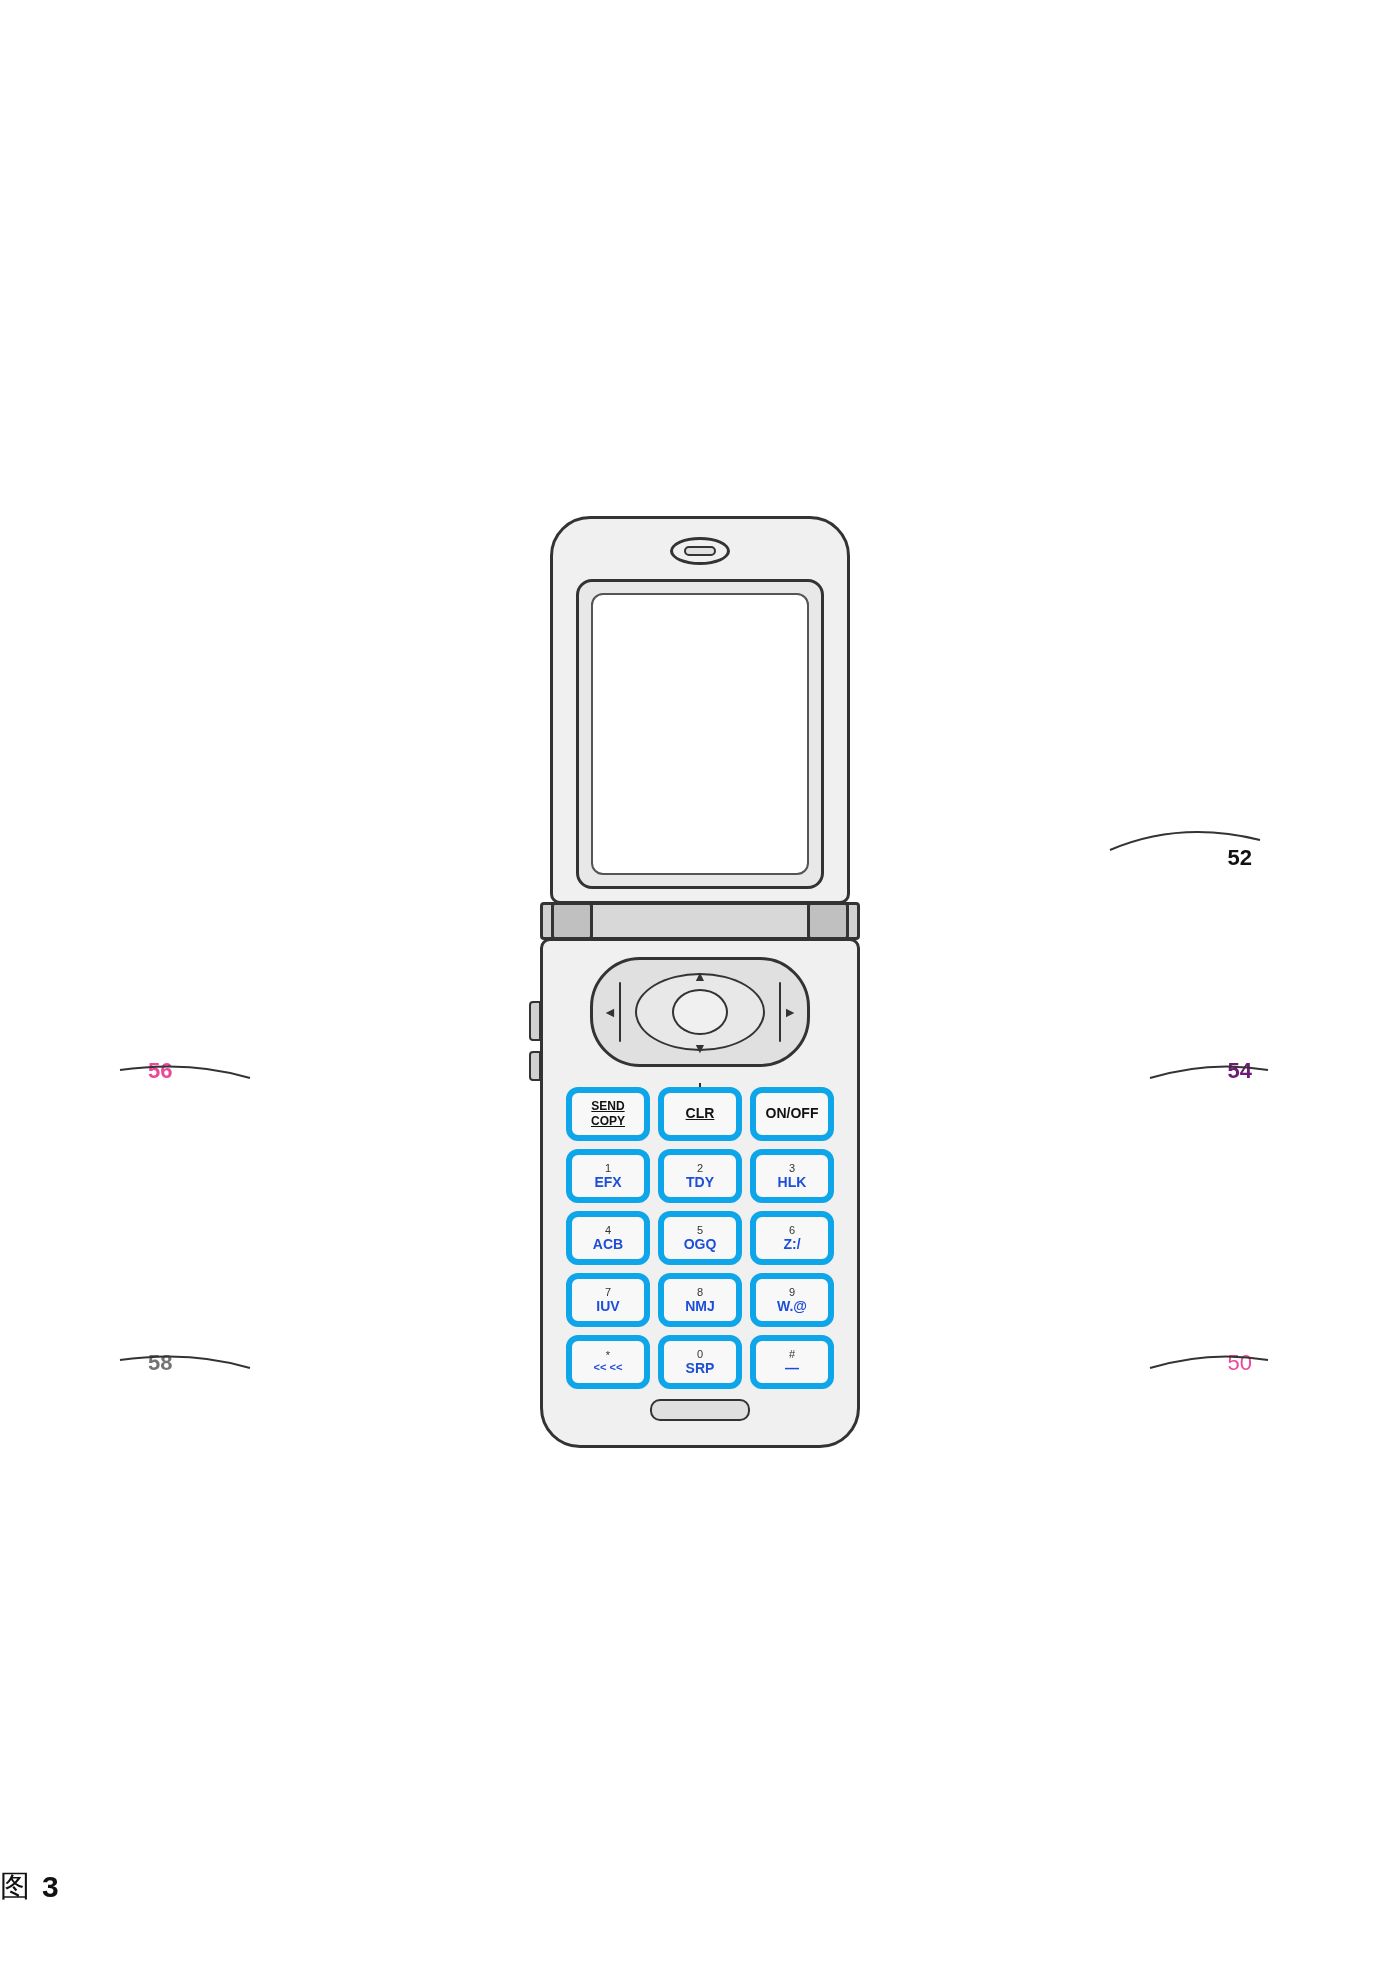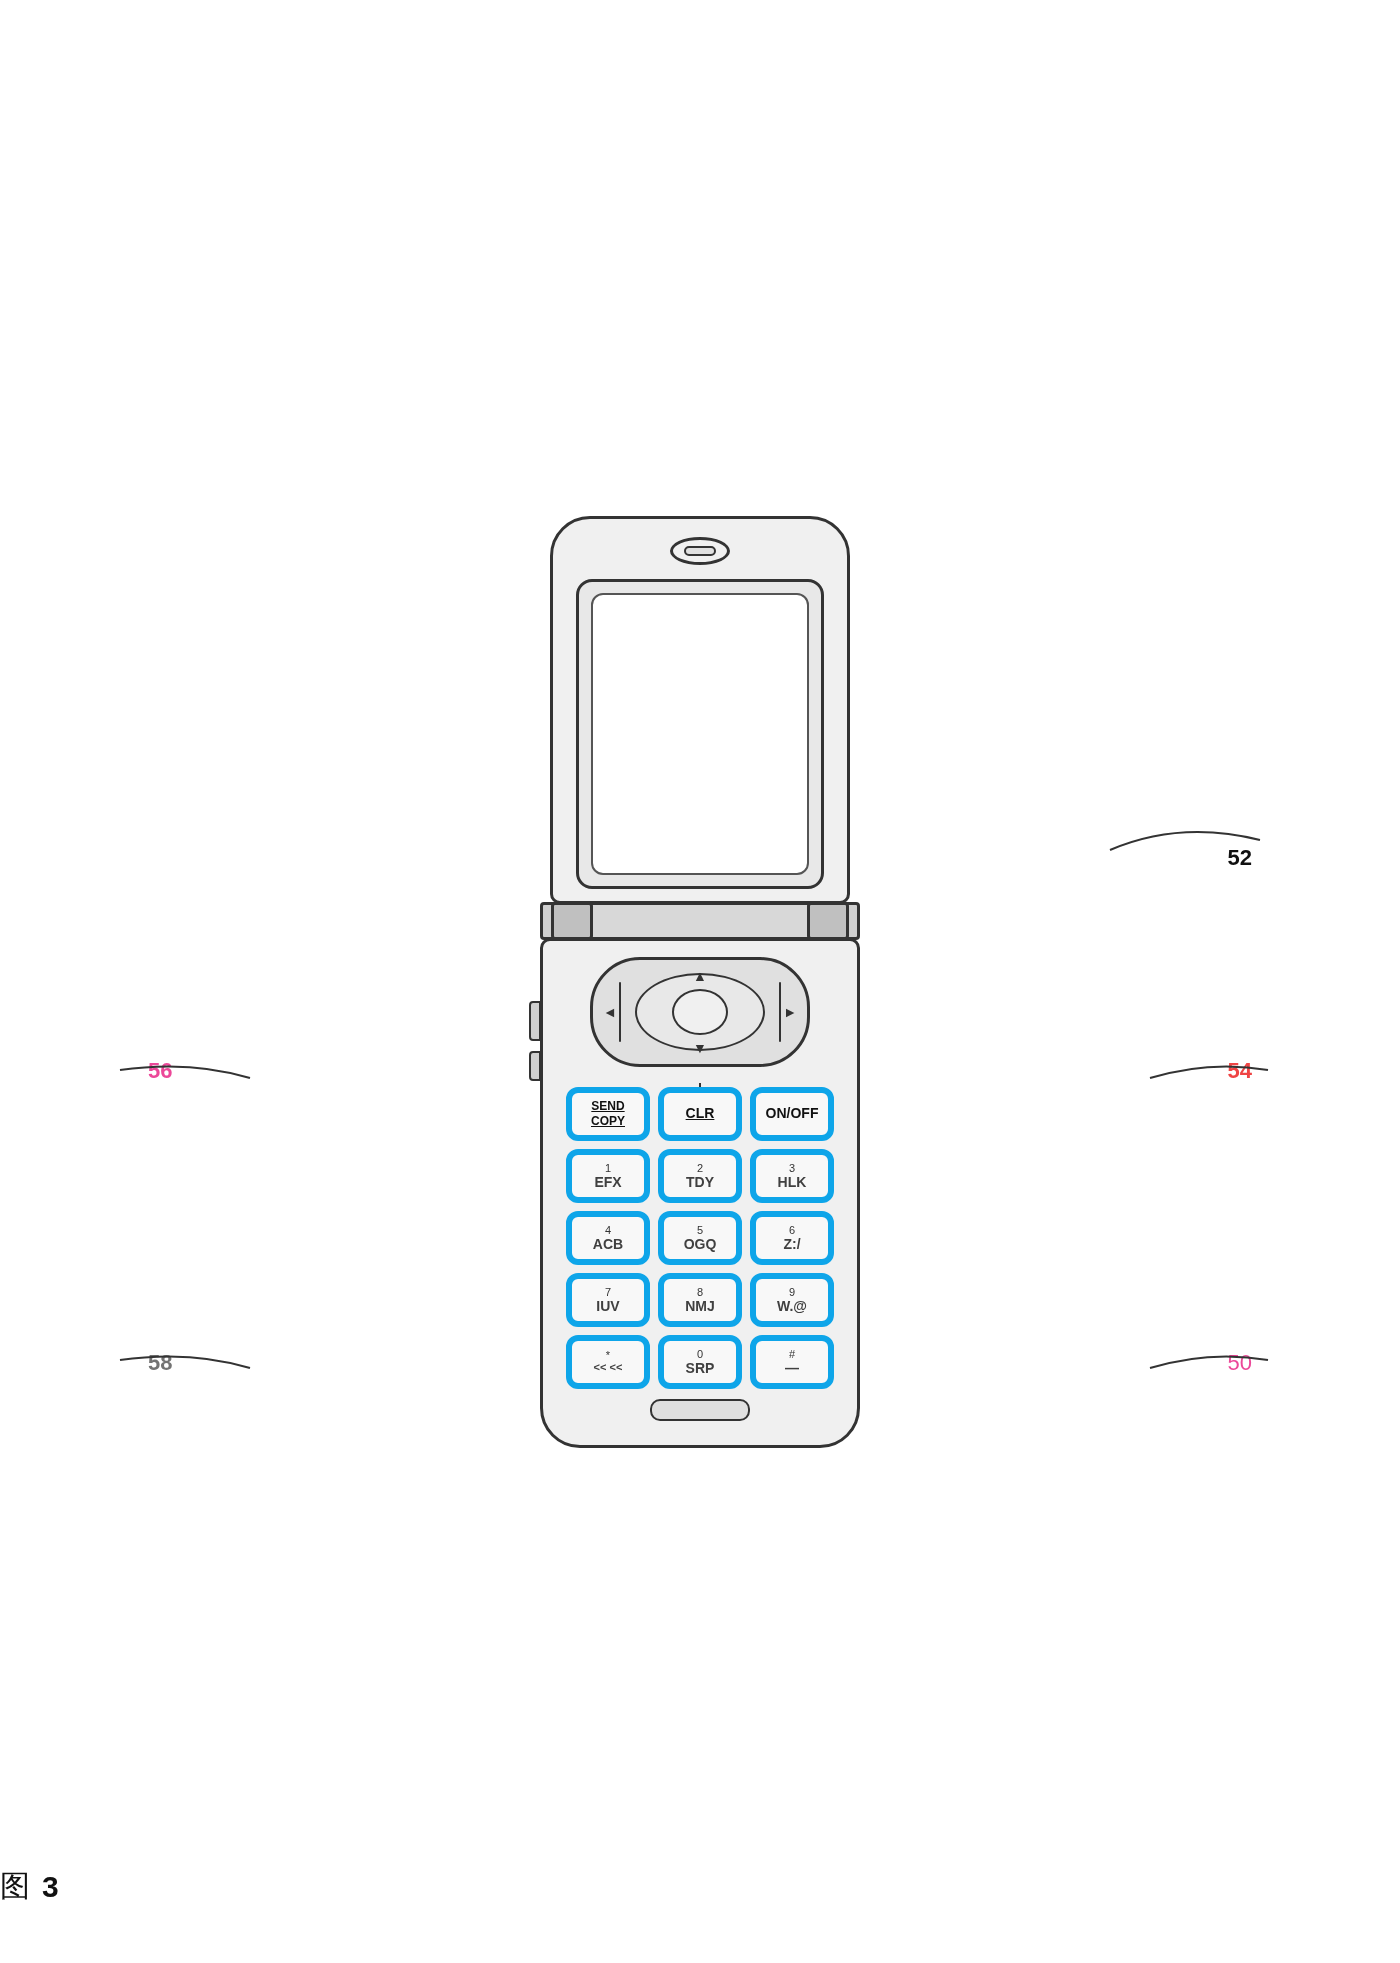--- a/index.html
+++ b/index.html
@@ -258,21 +258,21 @@
     }
     .key-number {
       font-size: 11px;
       color: #333;
       line-height: 1;
       margin-bottom: 1px;
     }
     .key-letters {
       font-size: 14px;
       font-weight: bold;
-      color: #404040;
+      color: #1d4ed8;
       line-height: 1;
     }
     .key-label-main {
       font-size: 14px;
       font-weight: bold;
       color: #111;
       text-align: center;
       line-height: 1.2;
     }
 
@@ -292,21 +292,21 @@
 <div class="page-container">
 
   <div style="position:absolute; top:845px; right:148px; font-size:22px; font-weight:bold; color:#111;">
     <span>52</span>
   </div>
 
   <svg style="position:absolute; top:800px; right:120px; width:200px; height:80px; overflow:visible;">
     <path d="M 180,40 Q 100,20 30,50" stroke="#333" stroke-width="2" fill="none"></path>
   </svg>
 
-  <div style="position:absolute; top:1058px; right:148px; font-size:22px; font-weight:bold; color:#ef4444;">
+  <div style="position:absolute; top:1058px; right:148px; font-size:22px; font-weight:bold; color:#701a75;">
     <span>54</span>
   </div>
   <svg style="position:absolute; top:1040px; right:120px; width:160px; height:60px; overflow:visible;">
     <path d="M 148,30 Q 90,20 30,38" stroke="#333" stroke-width="2" fill="none"></path>
   </svg>
 
   <div style="position:absolute; top:1058px; left:148px; font-size:22px; font-weight:bold; color:#ec4899;">
     <span>56</span>
   </div>
   <svg style="position:absolute; top:1040px; left:120px; width:160px; height:60px; overflow:visible;">

